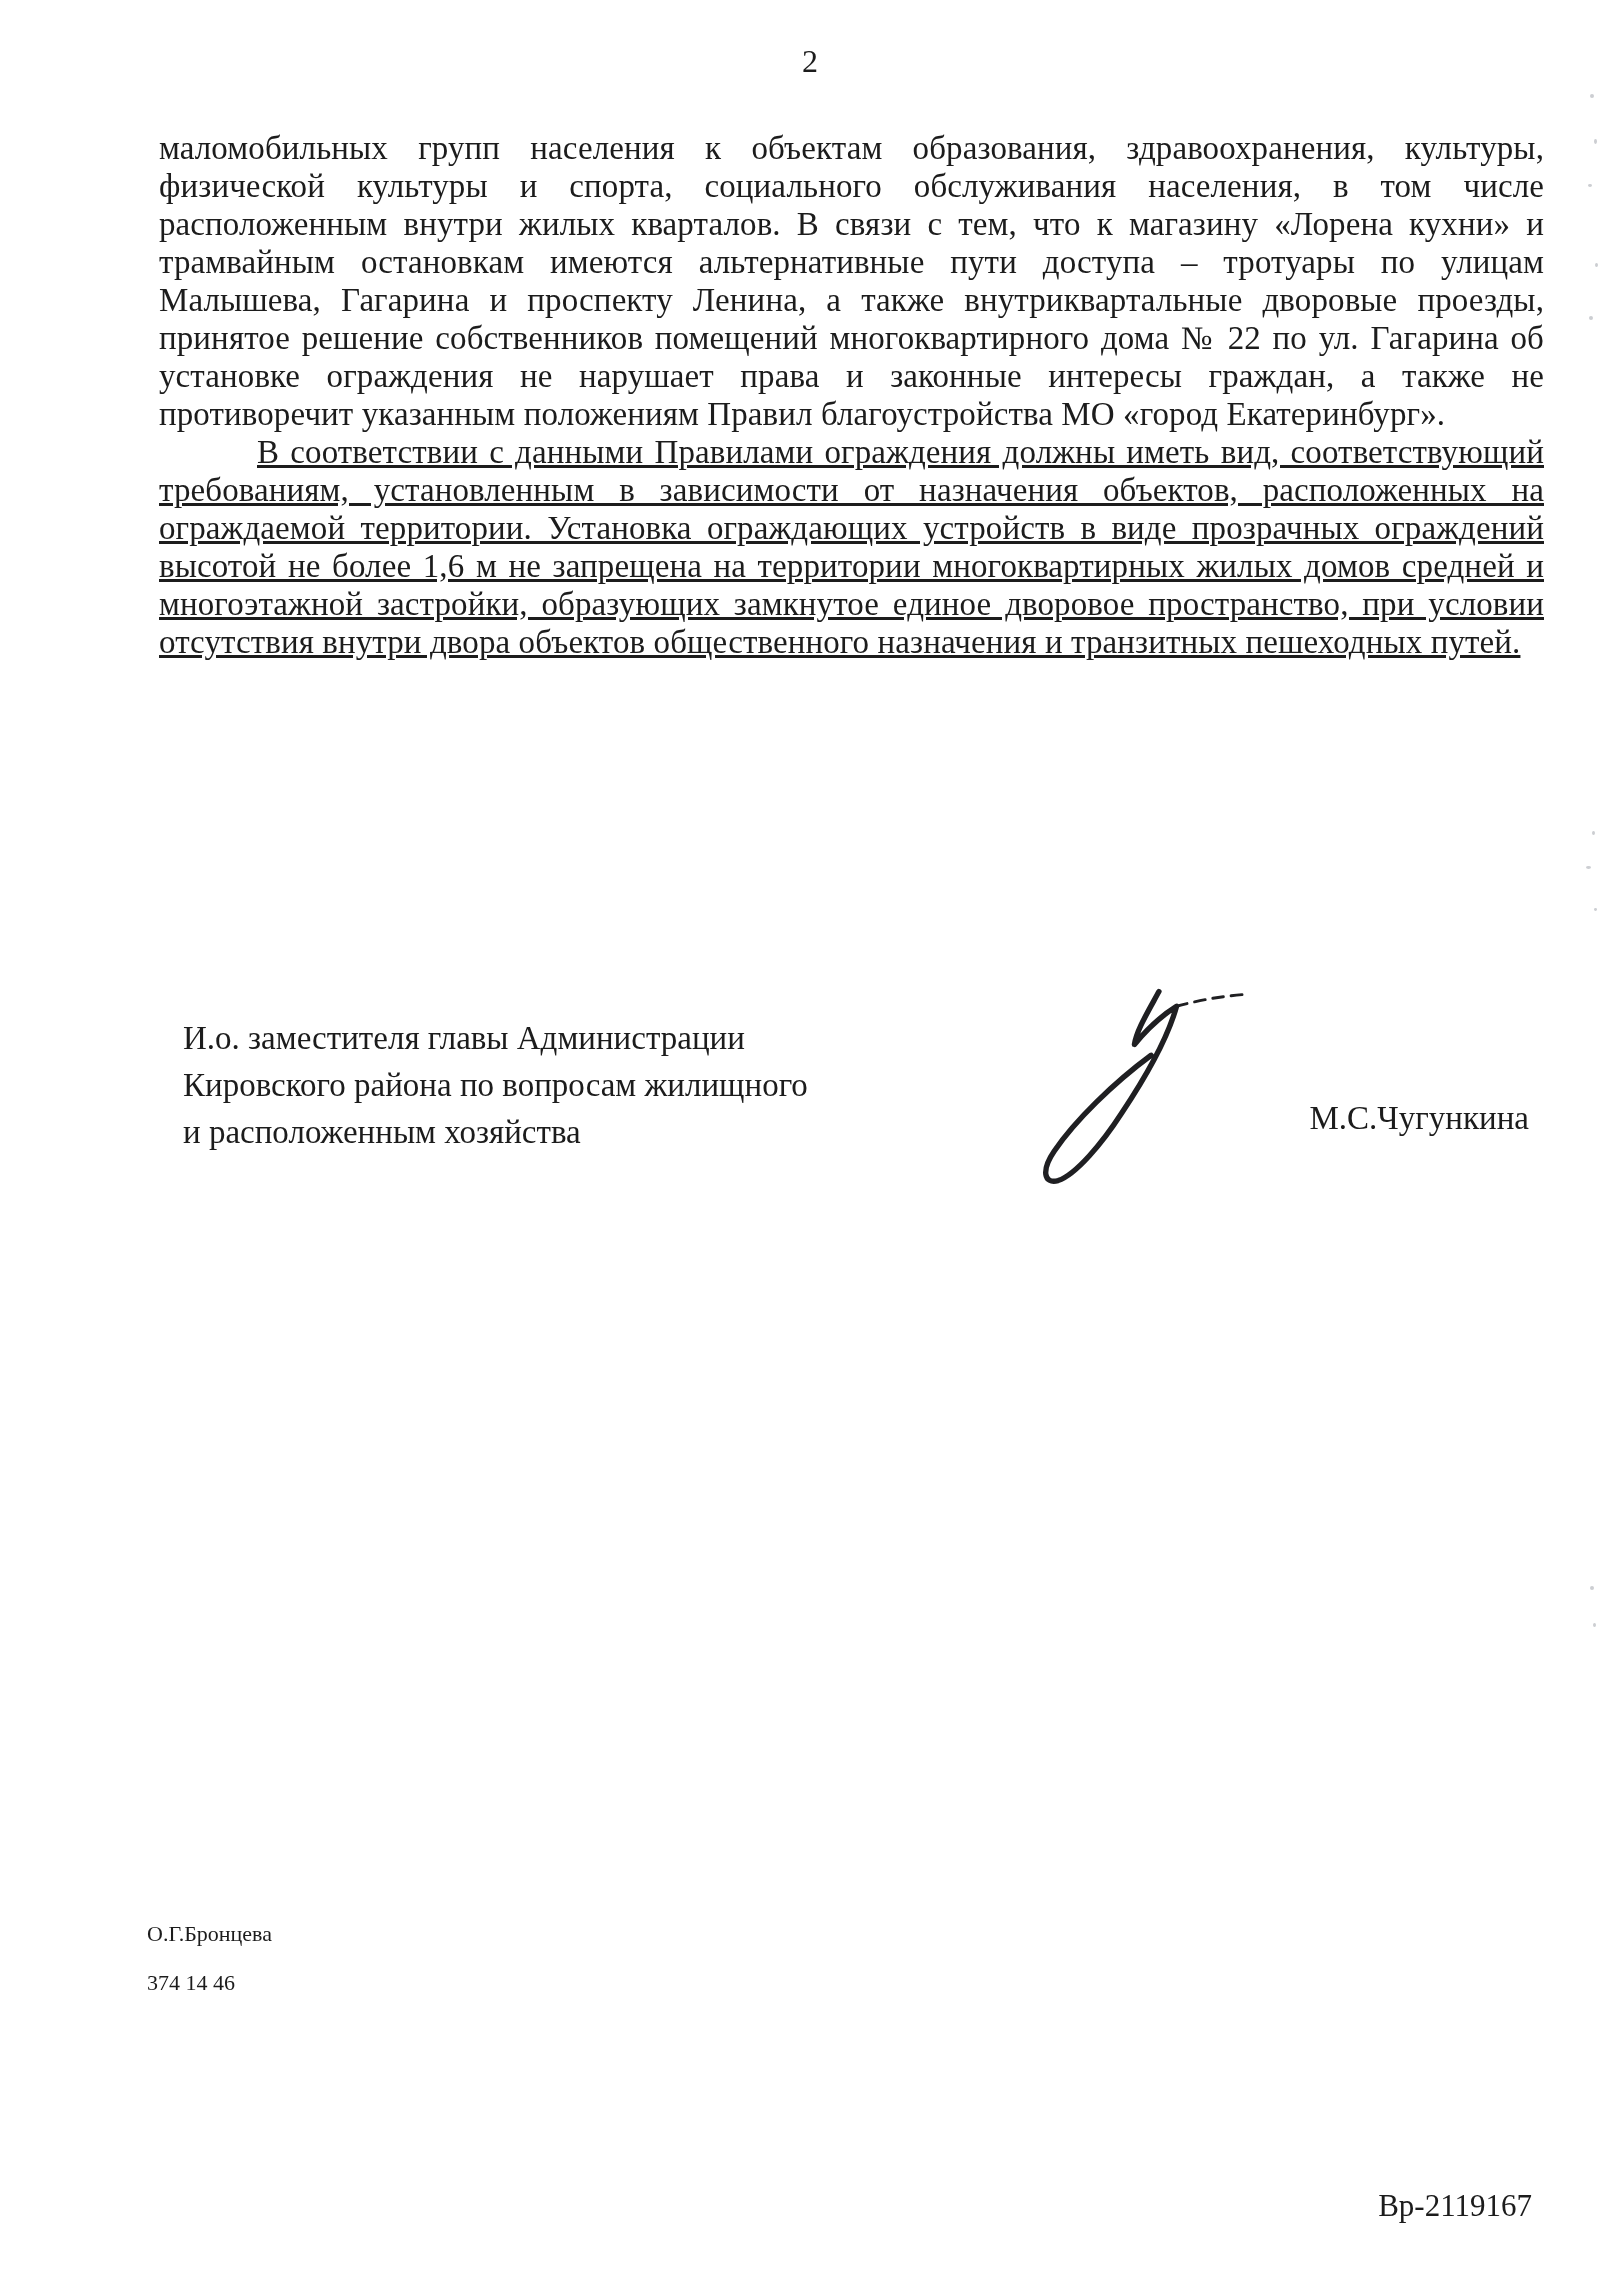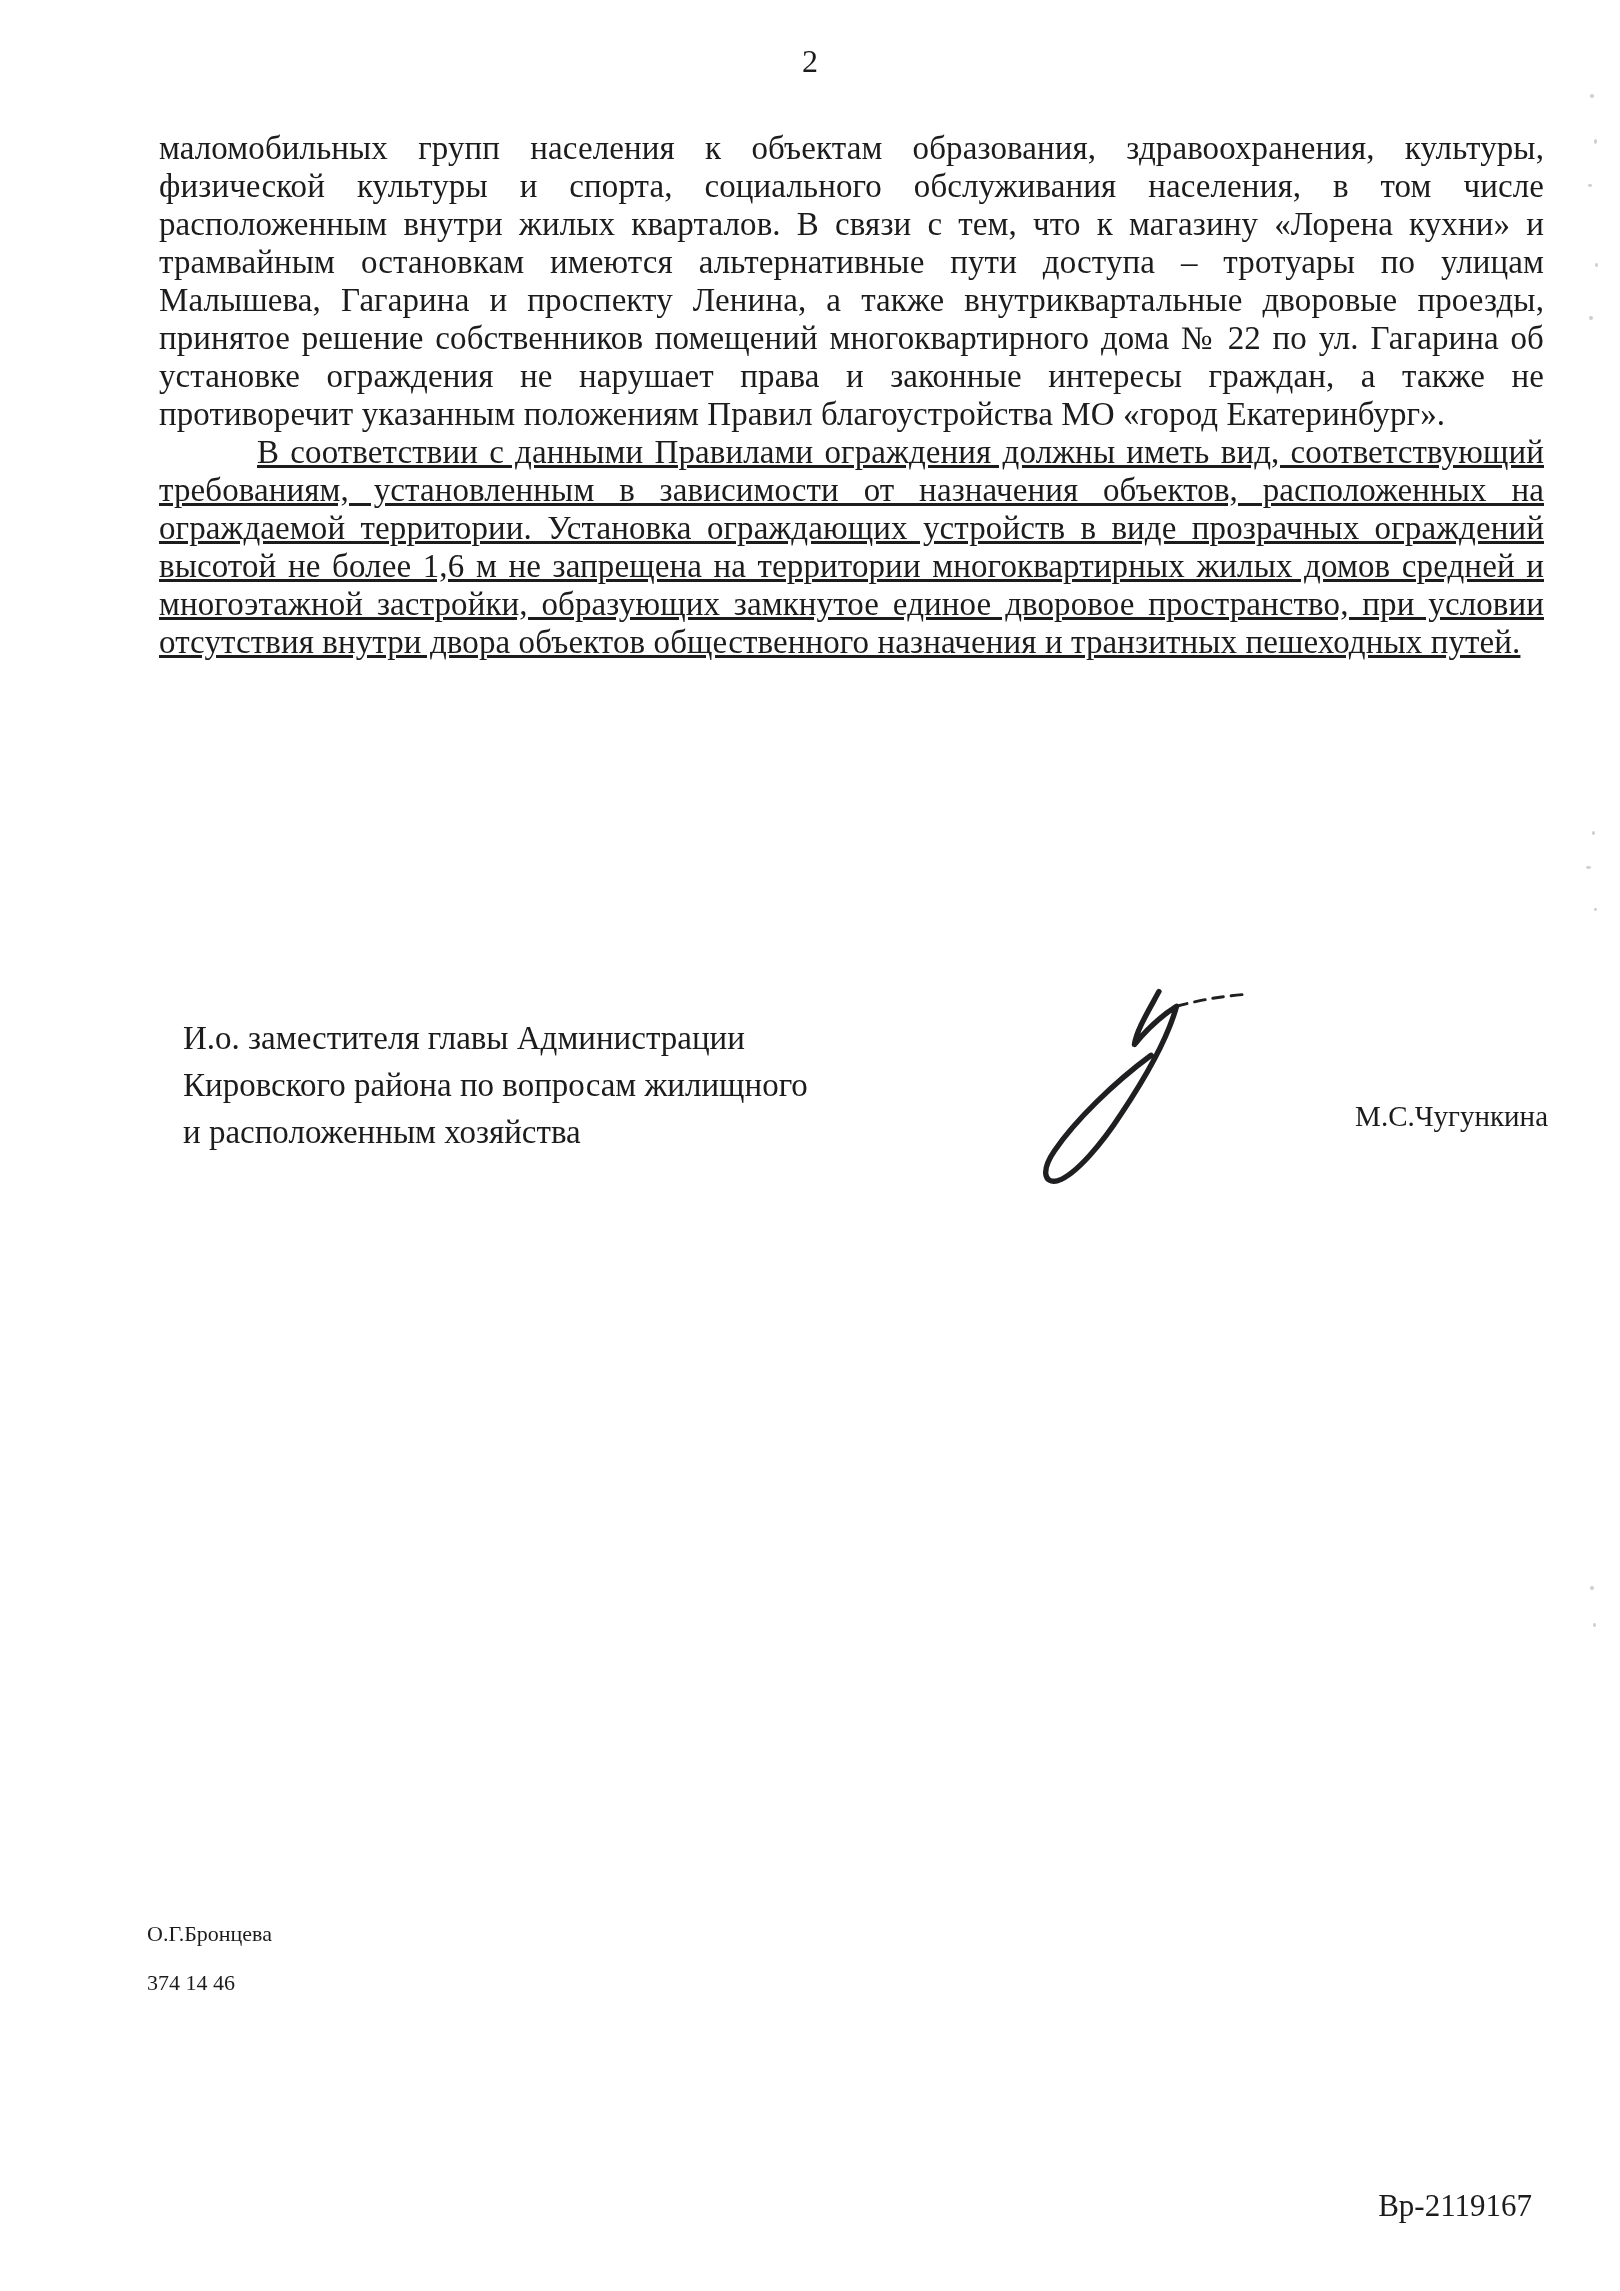--- a/index.html
+++ b/index.html
@@ -56,22 +56,22 @@
   .signature-wrap {
     position: absolute;
     left: 1010px;
     top: 972px;
     width: 245px;
     height: 235px;
   }
   .signer-name {
     position: absolute;
     top: 1100px;
-    right: 72px;
-    font-size: 29px;
+    right: 91px;
+    font-size: 33px;
     white-space: nowrap;
   }
   .executor {
     position: absolute;
     left: 147px;
     top: 1909px;
     font-size: 22px;
     line-height: 49px;
   }
   .doc-number {

